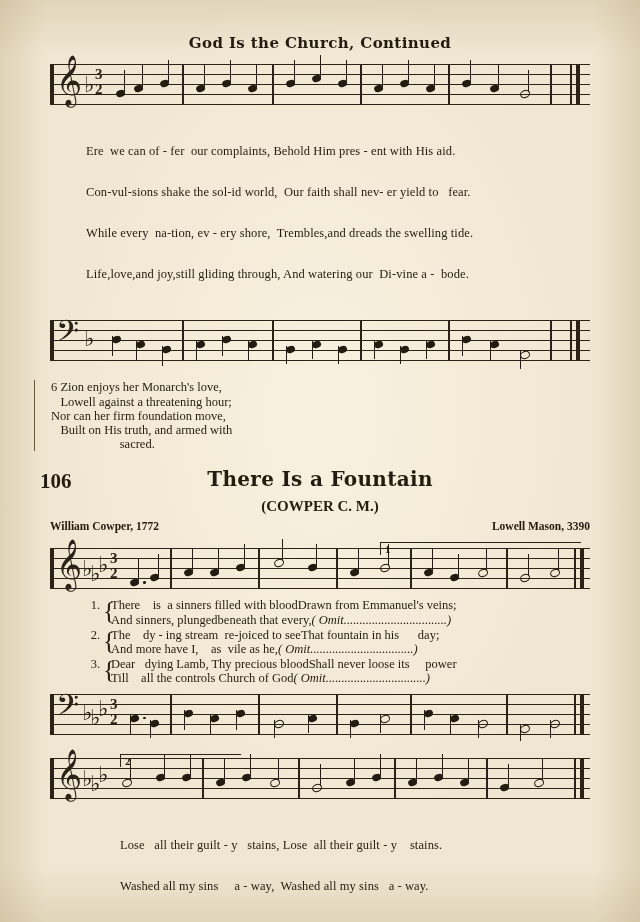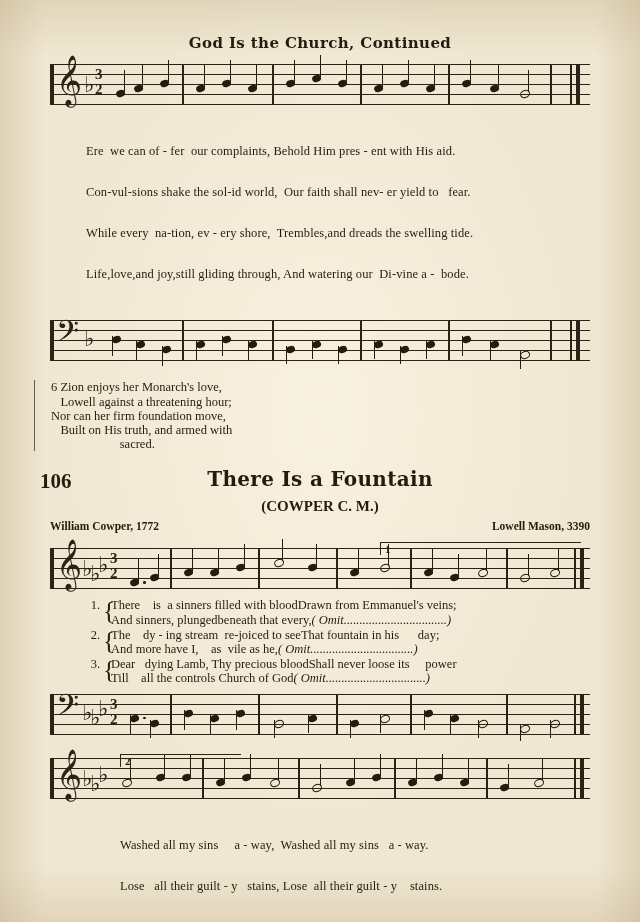--- a/index.html
+++ b/index.html
@@ -587,19 +587,19 @@
         <div class="note" style="left:450px; top:26px;"></div>
         <div class="stem" style="left:458px; top:6px;"></div>
         <div class="note open" style="left:484px; top:21px;"></div>
         <div class="stem" style="left:492px; top:1px;"></div>
         <div class="barline" style="left:524px;"></div>
         <div class="barline thick" style="left:530px;"></div>
       </div>
     </div>
 
     <div class="lyrics" style="margin:8px 0 0 86px;">
+      <div class="lyric-line">Lose   all their guilt - y   stains, Lose  all their guilt - y    stains.</div>
       <div class="lyric-line">Washed all my sins     a - way,  Washed all my sins   a - way.</div>
-      <div class="lyric-line">Lose   all their guilt - y   stains, Lose  all their guilt - y    stains.</div>
       <div class="lyric-line">Be  saved, to  sin     no  more, Be  saved, to  sin    no  more.</div>
     </div>
 
   </div>
 </div>
 
 </body></html>

